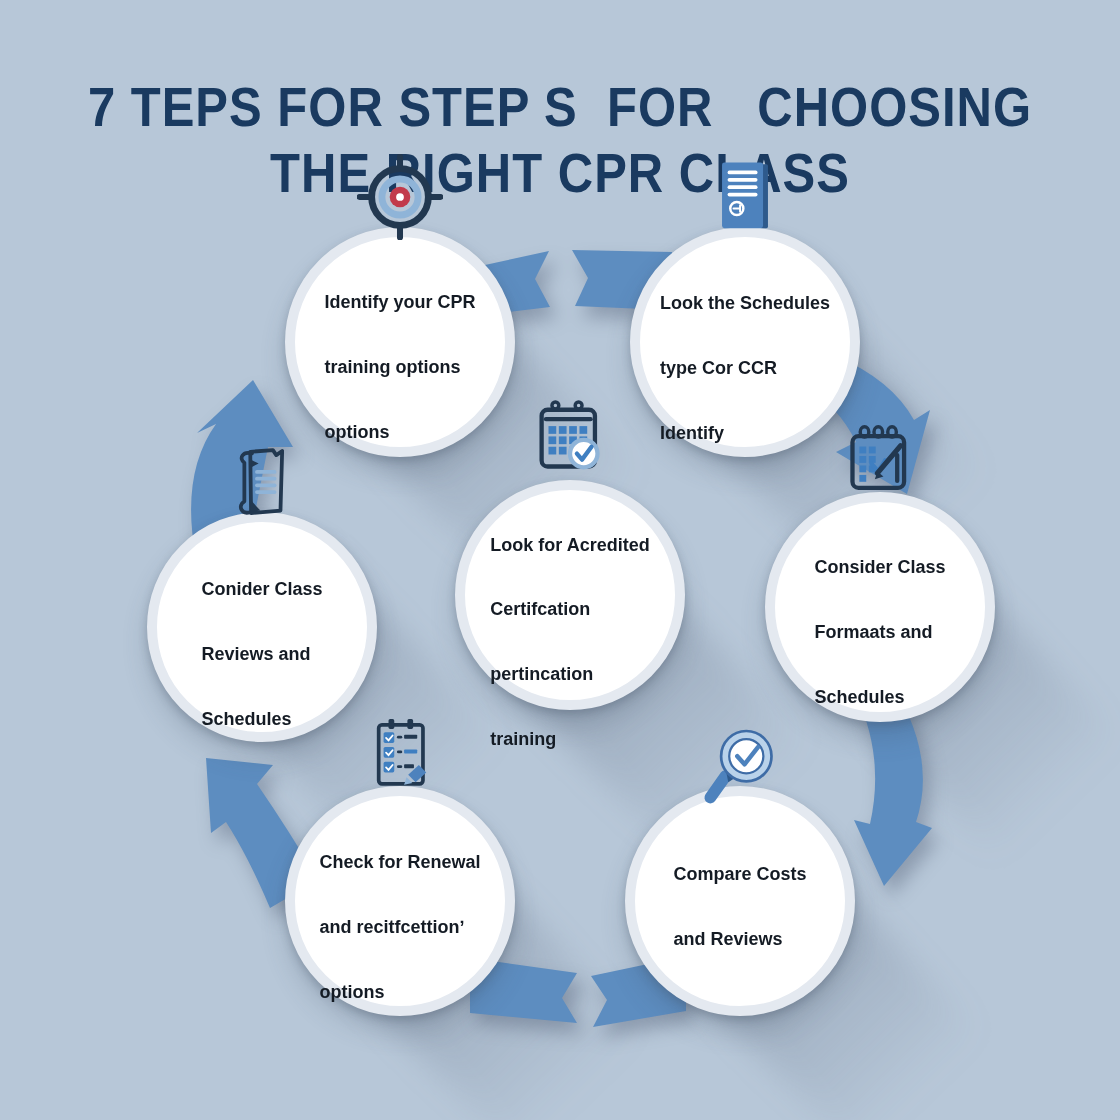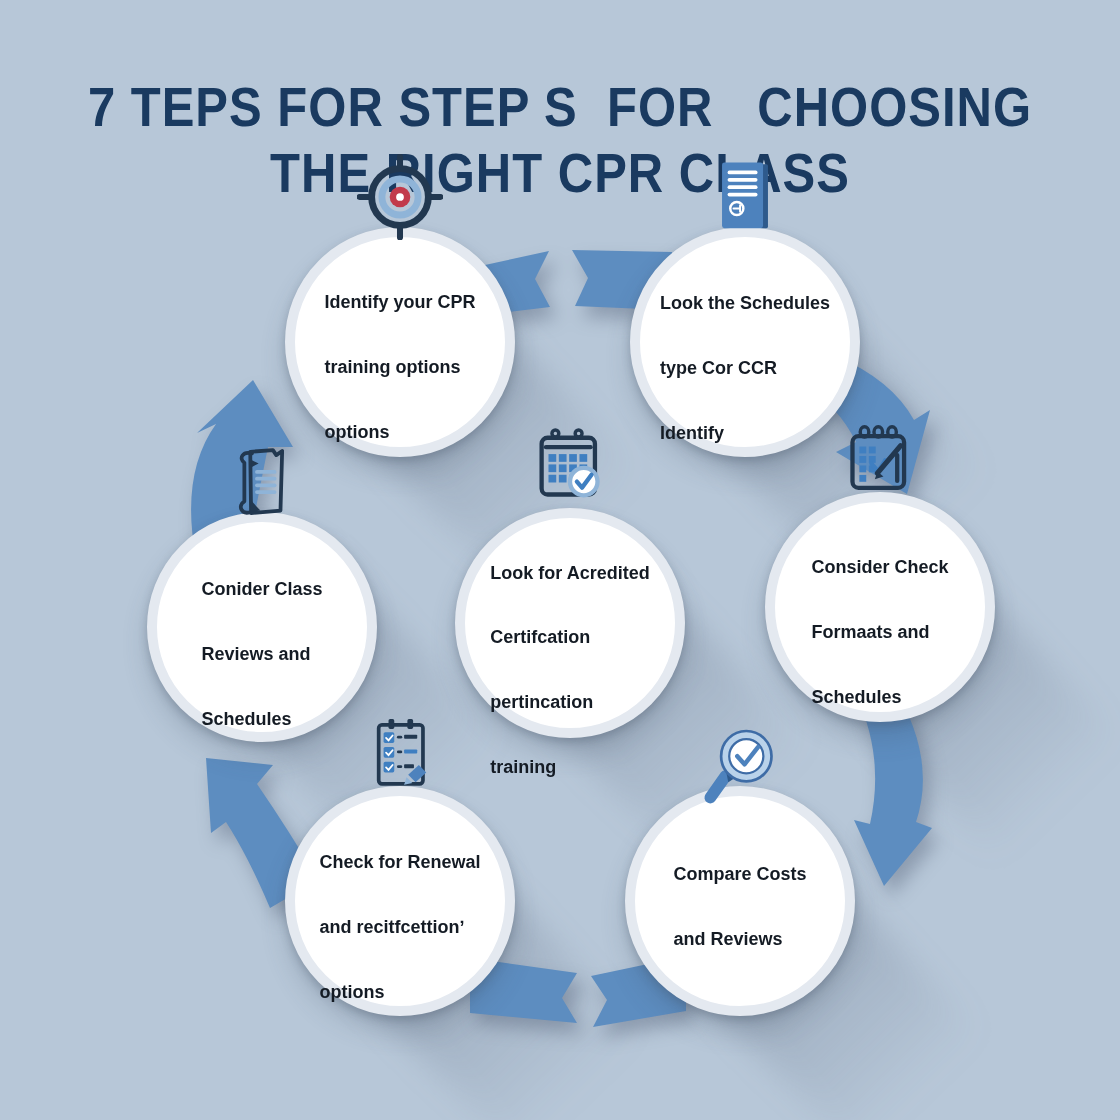--- a/index.html
+++ b/index.html
@@ -125,21 +125,21 @@
       </svg>
     </div>
     <div class="label">
       <div>Conider Class</div>
       <div>Reviews and</div>
       <div>Schedules</div>
       <div></div>
     </div>
   </div>
 
-  <div class="circle" style="left:455px;top:508px">
+  <div class="circle" style="left:455px;top:480px">
     <div class="icon">
       <svg width="88" height="86" viewBox="0 0 100 100">
         <rect class="sN" x="17" y="16" width="62" height="66" rx="7" stroke-width="5" fill="#fff"></rect>
         <circle class="sN" cx="33" cy="11" r="4" stroke-width="4"></circle>
         <circle class="sN" cx="60" cy="11" r="4" stroke-width="4"></circle>
         <line class="sN" x1="22" y1="27" x2="74" y2="27" stroke-width="5"></line>
         <rect class="fM" x="25" y="35" width="9" height="9"></rect>
           <rect class="fM" x="37" y="35" width="9" height="9"></rect>
           <rect class="fM" x="49" y="35" width="9" height="9"></rect>
           <rect class="fM" x="61" y="35" width="9" height="9"></rect>
@@ -176,21 +176,21 @@
         <rect class="fM" x="26" y="54" width="8" height="8"></rect>
           <rect class="fM" x="37" y="54" width="8" height="8"></rect>
         <rect class="fM" x="26" y="65" width="8" height="8"></rect>
         <path class="sB" d="M40,52 L48,61 L56,48" stroke-width="5"></path>
         <line class="sN" x1="70" y1="42" x2="70" y2="72" stroke-width="5"></line>
         <path class="sN" d="M47,63 L74,31" stroke-width="6"></path>
         <path class="fN" d="M44,70 l3,-9 7,6 z"></path>
       </svg>
     </div>
     <div class="label">
-      <div>Consider Check</div>
+      <div>Consider Class</div>
       <div>Formaats and</div>
       <div>Schedules</div>
       <div></div>
     </div>
   </div>
 
   <div class="circle" style="left:625px;top:786px">
     <div class="icon">
       <svg width="94" height="90" viewBox="0 0 100 100">
         <line x1="34" y1="60" x2="17" y2="84" stroke="var(--icon-blue,#4d82bd)" stroke-width="13" stroke-linecap="round"></line>

